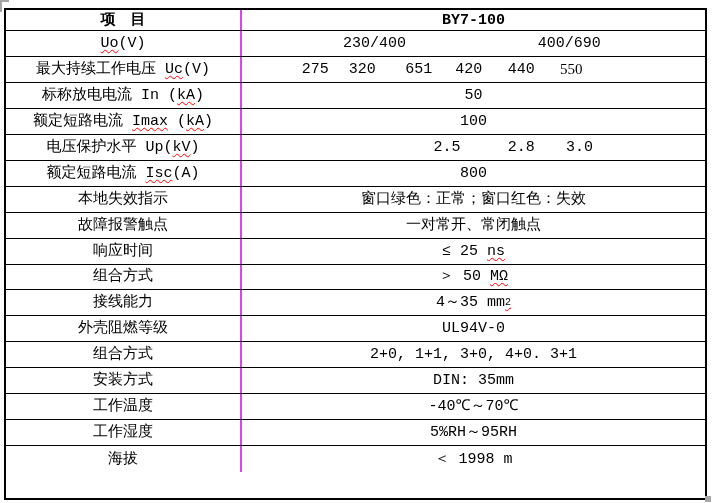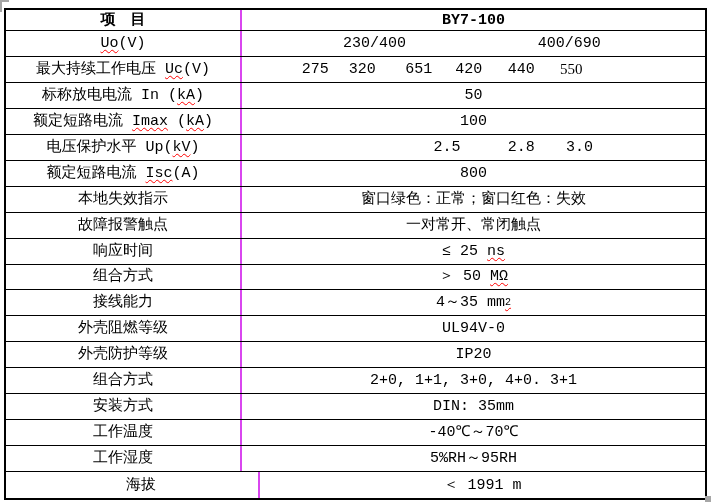--- a/index.html
+++ b/index.html
@@ -26,21 +26,21 @@
     background: #ffffff;
     display: grid;
     grid-template-rows: 21px repeat(18, 1fr);
   }
   .t-row {
     display: grid;
     grid-template-columns: 236px 1fr;
     border-bottom: 1px solid #000000;
     min-height: 0;
   }
-  .t-row:last-child { border-bottom: none; padding-left: 18px; }
+  .t-row:last-child { border-bottom: none; }
   .cell {
     display: flex;
     align-items: center;
     justify-content: center;
     font-size: 15px;
     line-height: 1;
     white-space: pre;
     min-height: 0;
     overflow: hidden;
   }
@@ -144,40 +144,36 @@
     </div>
     <div class="t-row">
       <div class="cell cell-label"><span class="">接线能力</span></div>
       <div class="cell cell-value"><span class="">4～35 mm</span><span class="sp sup">2</span></div>
     </div>
     <div class="t-row">
       <div class="cell cell-label"><span class="">外壳阻燃等级</span></div>
       <div class="cell cell-value"><span class="">UL94V-0</span></div>
     </div>
     <div class="t-row">
-      <div class="cell cell-label"><span class="">外壳防护等级</span></div>
-      <div class="cell cell-value"><span class="">IP20</span></div>
-    </div>
-    <div class="t-row">
       <div class="cell cell-label"><span class="">组合方式</span></div>
       <div class="cell cell-value"><span class="">2+0, 1+1, 3+0, 4+0. 3+1</span></div>
     </div>
     <div class="t-row">
       <div class="cell cell-label"><span class="">安装方式</span></div>
       <div class="cell cell-value"><span class="">DIN: 35mm</span></div>
     </div>
     <div class="t-row">
       <div class="cell cell-label"><span class="">工作温度</span></div>
       <div class="cell cell-value"><span class="">-40℃～70℃</span></div>
     </div>
     <div class="t-row">
       <div class="cell cell-label"><span class="">工作湿度</span></div>
       <div class="cell cell-value"><span class="">5%RH～95RH</span></div>
     </div>
     <div class="t-row">
       <div class="cell cell-label"><span class="">海拔</span></div>
-      <div class="cell cell-value"><span class="">＜ 1991 m</span></div>
+      <div class="cell cell-value"><span class="">＜ 1998 m</span></div>
     </div>
   </div>
 
 <div class="handle-tl-v"></div>
 <div class="handle-tl-h"></div>
 <div class="handle-br"></div>
 
 </body></html>

